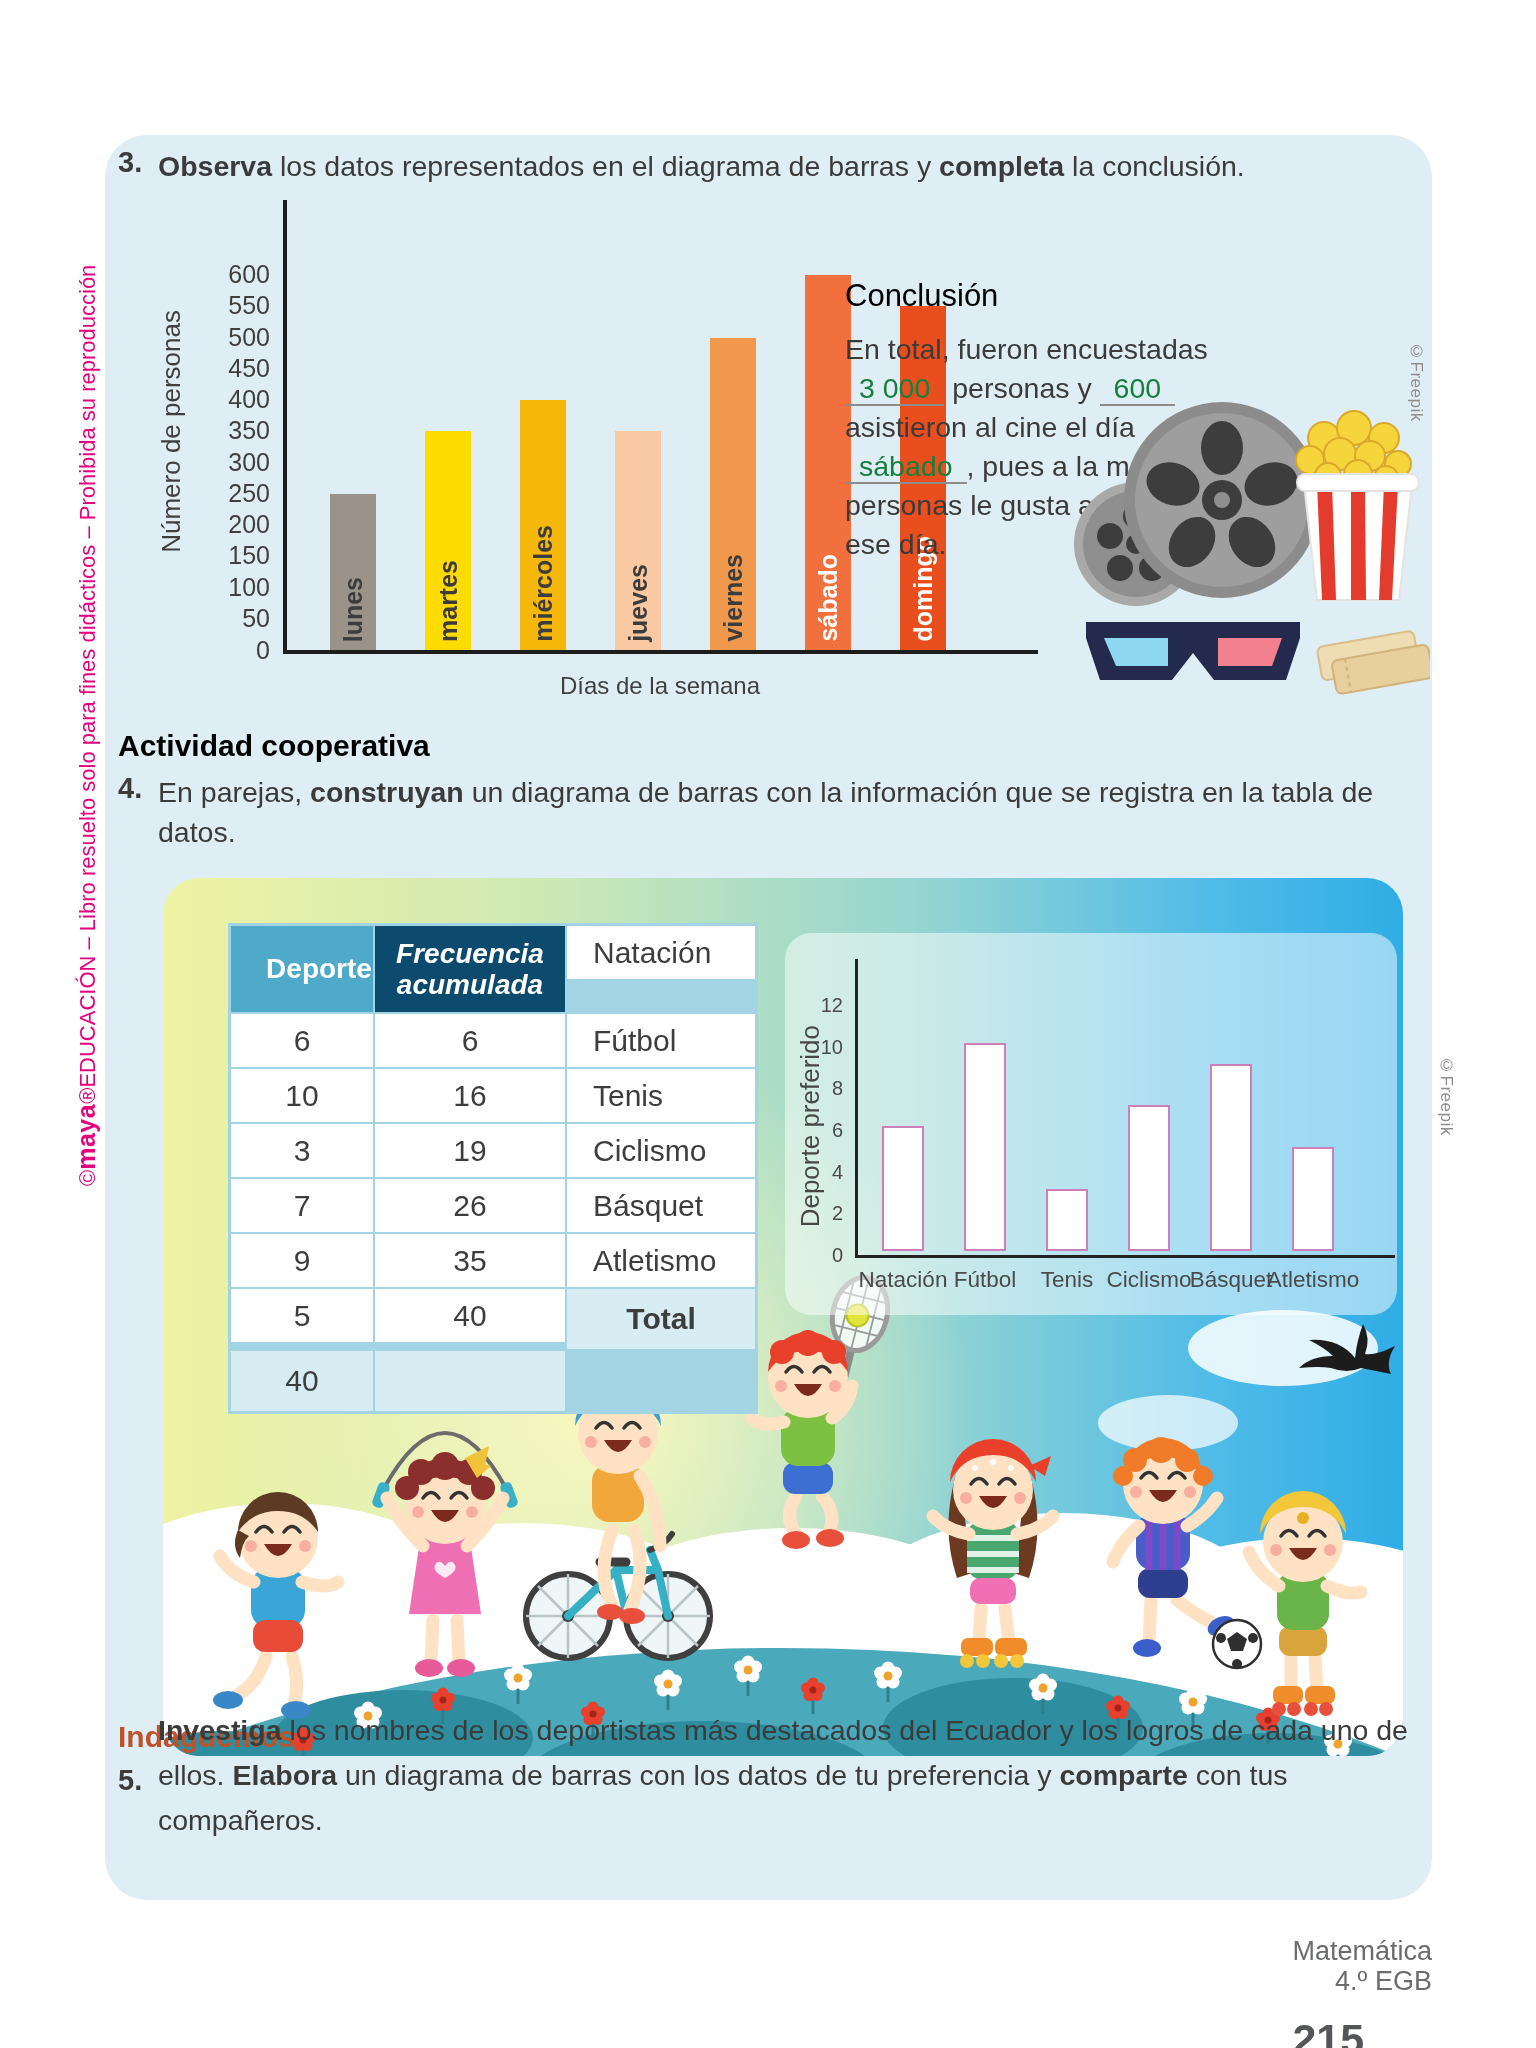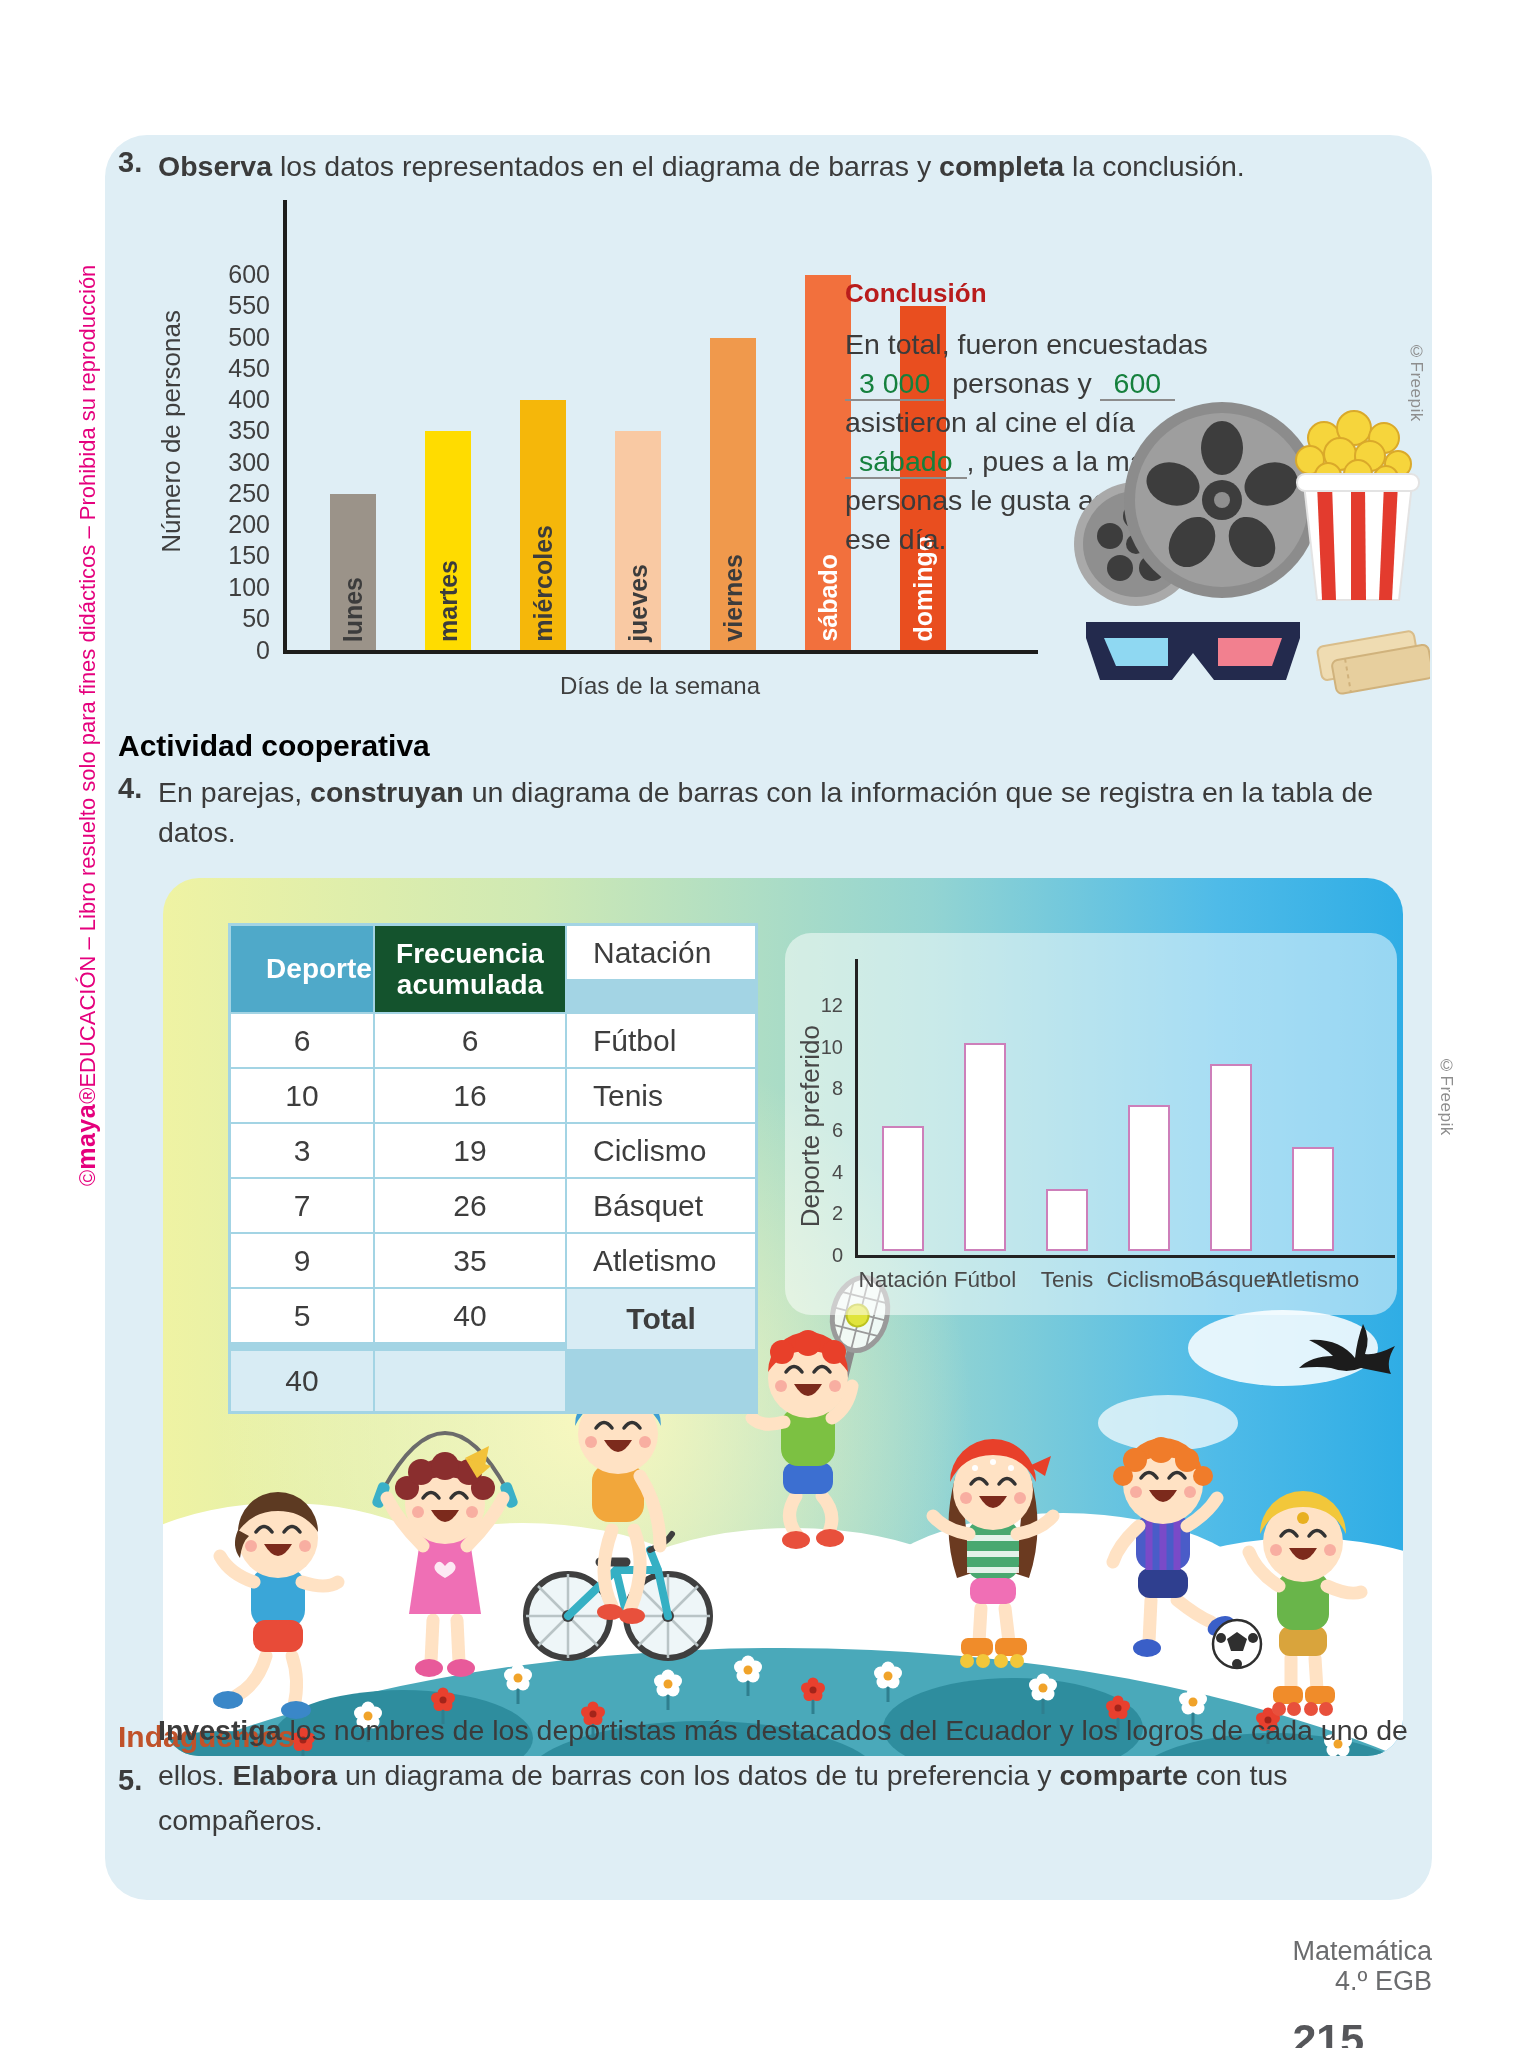--- a/index.html
+++ b/index.html
@@ -22,21 +22,21 @@
   .c1-axis-v{position:absolute;left:133px;top:8px;width:4px;height:454px;background:#1d1d1b;}
   .c1-axis-h{position:absolute;left:133px;top:458px;width:755px;height:4px;background:#1d1d1b;}
   .c1-tick{position:absolute;left:46px;width:74px;text-align:right;font-size:25px;color:#3f3f3f;}
   .c1-bar{position:absolute;}
   .c1-bar-label{position:absolute;left:50%;bottom:8px;transform:translateX(-50%) rotate(180deg);
     writing-mode:vertical-rl;font-size:25px;font-weight:700;white-space:nowrap;}
   .c1-xlabel{position:absolute;left:135px;top:480px;width:750px;text-align:center;font-size:24px;color:#3f3f3f;}
 
   
   #conclusion{position:absolute;left:845px;top:278px;width:412px;}
-  .concl-title{font-size:26px;font-weight:700;color:#b91c1c;margin:0 0 16px 0;}
+  .concl-title{font-size:31px;font-weight:400;color:#000000;margin:0 0 16px 0;}
   .concl-par{font-size:28.5px;line-height:39px;color:#3b3b3b;}
   .blank{color:#15803d;border-bottom:2.5px solid #8c8c8c;padding:0 14px;white-space:nowrap;}
 
   
   .freepik{position:absolute;writing-mode:vertical-rl;font-size:17px;color:#8e8e8e;letter-spacing:.5px;}
   #freepik1{left:1406px;top:342px;}
   #freepik2{left:1436px;top:1056px;}
 
   
   .h-coop{position:absolute;left:118px;top:729px;font-size:30px;font-weight:700;color:#000000;}
@@ -44,21 +44,21 @@
 
   
   .kids-card{position:absolute;left:163px;top:878px;width:1240px;height:878px;border-radius:36px;overflow:hidden;}
   .kids-card svg{display:block;}
 
   
   #freq-table{position:absolute;left:228px;top:923px;display:grid;
     grid-template-columns:142px 190px 188px;gap:2px;background:#a3d4e4;border:3px solid #a3d4e4;}
   .th{color:#fff;font-weight:700;font-size:28px;height:86px;display:flex;align-items:center;
     justify-content:center;text-align:center;line-height:1.12;padding:0 6px;}
-  .th0{background:#4fa9c9;padding-left:40px;} .th1{background:#74bdd7;} .th2{background:#14532d;}
+  .th0{background:#4fa9c9;padding-left:40px;} .th1{background:#74bdd7;} .th2{background:#0c4a6e;font-style:italic;}
   .td{background:#fff;font-size:30px;color:#3d3d3d;height:53px;display:flex;align-items:center;justify-content:center;}
   .td.name{justify-content:flex-start;padding-left:26px;}
   .tot{background:#d8ecf4;height:60px;}
   .tot-label{font-weight:700;}
 
   
   .chart-panel{position:absolute;left:785px;top:933px;width:612px;height:382px;border-radius:26px;
     background:rgba(255,255,255,0.5);}
   #sport-chart{position:absolute;left:785px;top:933px;width:612px;height:385px;}
   .c2-ylabel{position:absolute;left:10px;top:92px;writing-mode:vertical-rl;transform:rotate(180deg);

